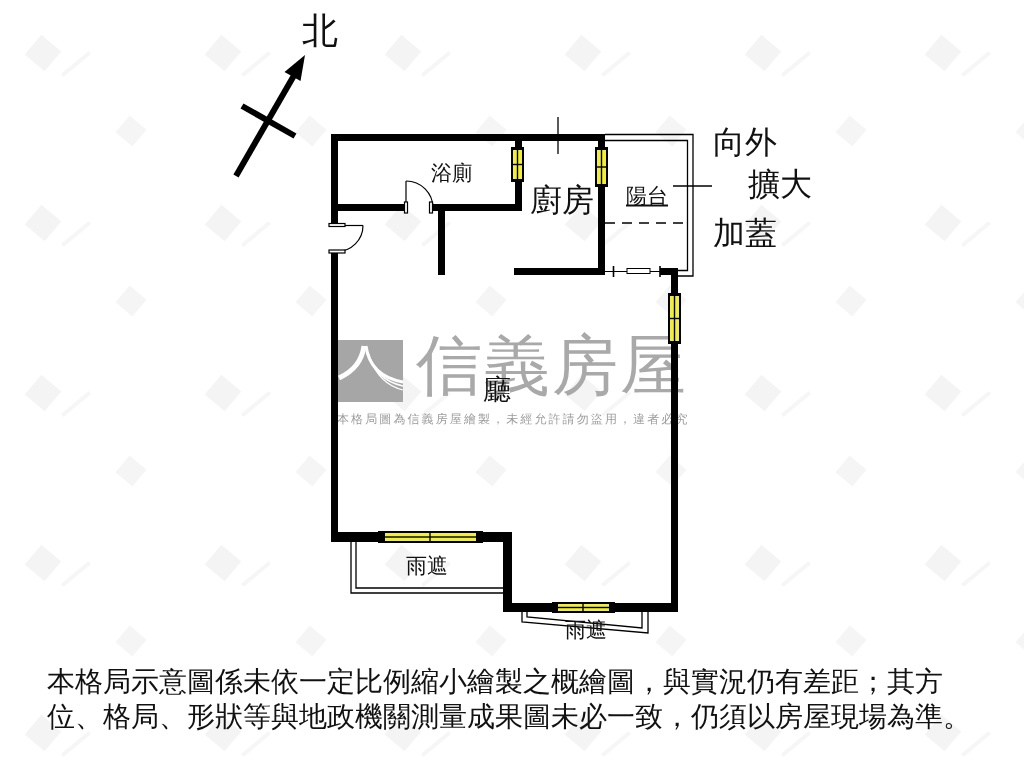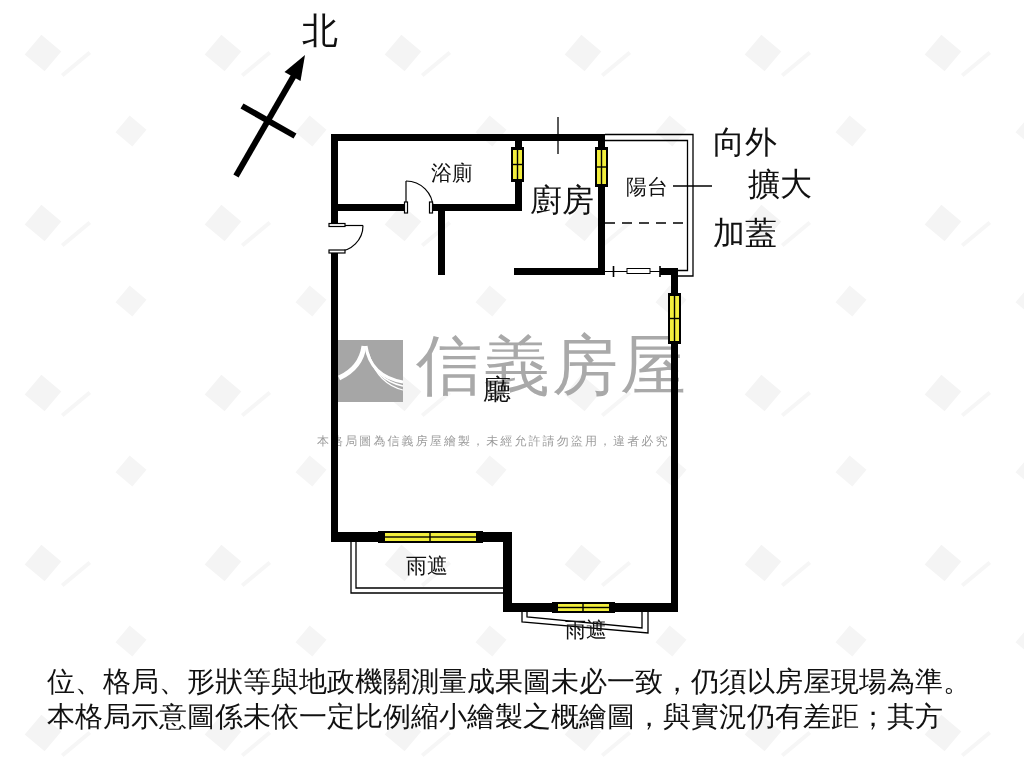--- a/index.html
+++ b/index.html
@@ -35,28 +35,27 @@
       left: 416px;
       top: 333px;
       font-size: 66px;
       letter-spacing: 2px;
       line-height: 1;
       white-space: nowrap;
       color: var(--wm, #a9a9a9);
     }
     .wm-notice {
       position: absolute;
-      left: 317px;
+      left: 337px;
       top: 413px;
       font-size: 12px;
       letter-spacing: 2.1px;
       line-height: 1;
       white-space: nowrap;
       color: var(--wm-notice, #9c9c9c);
-      margin-top: 22px;
     }
     .wm-logo { position: absolute; left: 337px; top: 340px; width: 66px; height: 62px; }
 
     .disclaimer {
       position: absolute;
       left: 47px;
       top: 664px;
       font-size: 28px;
       line-height: 35px;
       white-space: nowrap;
@@ -187,27 +186,27 @@
       <path d="M406 181 A27 27 0 0 1 433 208"></path>
       <rect x="404.5" y="202" width="3" height="11" fill="#ffffff"></rect>
       <rect x="429.5" y="202" width="3" height="11" fill="#ffffff"></rect>
     </g>
   </svg>
 
   <div class="layer label-layer">
     <div class="label lbl-xl" style="left:320px; top:31px;">北</div>
     <div class="label lbl-sm" style="left:452px; top:173px;">浴廁</div>
     <div class="label lbl-lg" style="left:562px; top:200px;">廚房</div>
-    <div class="label lbl-sm" style="left:647px; top:187px;">陽台</div>
+    <div class="label lbl-sm" style="left:647px; top:196px;text-decoration:underline;">陽台</div>
     <div class="label lbl-lg" style="left:745px; top:142px;">向外</div>
     <div class="label lbl-lg" style="left:780px; top:184px;">擴大</div>
     <div class="label lbl-lg" style="left:745px; top:236px;font-family:Liberation Mono, monospace;">加蓋</div>
     <div class="label lbl-md" style="left:497px; top:390px;">廳</div>
     <div class="label lbl-sm" style="left:427px; top:566px;">雨遮</div>
     <div class="label lbl-sm" style="left:586px; top:630px;">雨遮</div>
 
     <div class="disclaimer">
+      <div>本格局示意圖係未依一定比例縮小繪製之概繪圖，與實況仍有差距；其方</div>
       <div>位、格局、形狀等與地政機關測量成果圖未必一致，仍須以房屋現場為準。</div>
-      <div>本格局示意圖係未依一定比例縮小繪製之概繪圖，與實況仍有差距；其方</div>
     </div>
   </div>
 
 </div>
 
 </body></html>

